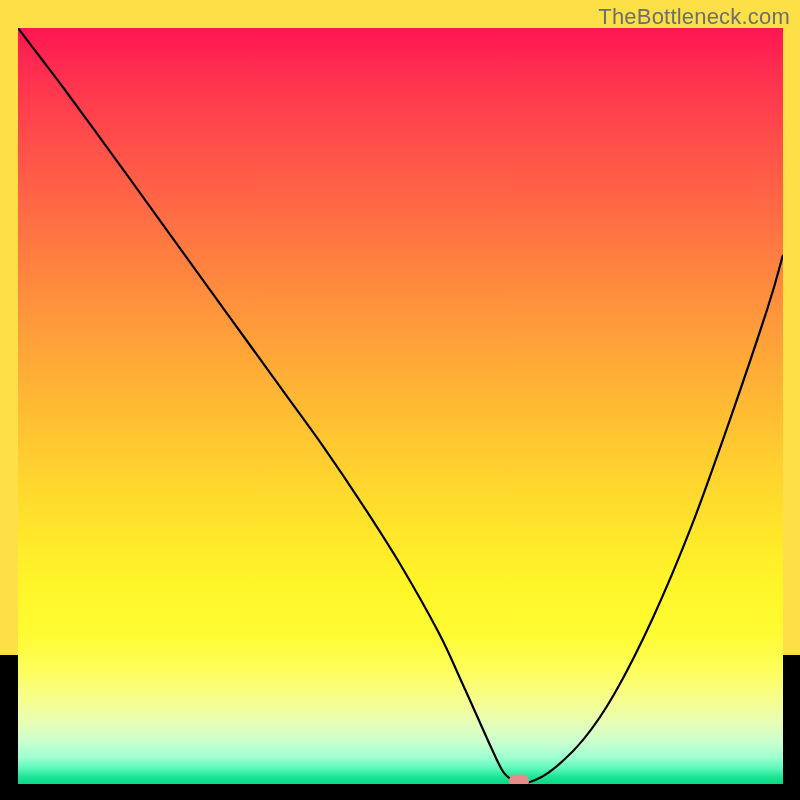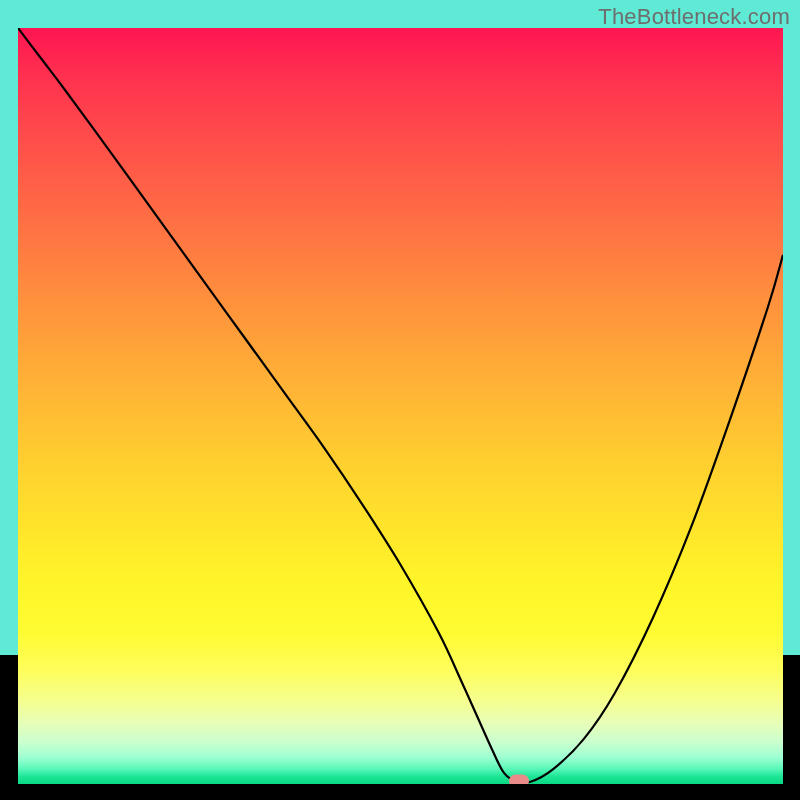--- a/index.html
+++ b/index.html
@@ -8,21 +8,21 @@
     width: 800px;
     height: 800px;
     background: #000;
     overflow: hidden;
     font-family: Arial, Helvetica, sans-serif;
   }
   .frame {
     position: relative;
     width: 800px;
     height: 655px;
-    background: #5eead4;
+    background: #fde047;
   }
   .watermark {
     position: absolute;
     top: 4px;
     right: 10px;
     color: #6e6e6e;
     font-size: 22px;
     font-weight: 500;
     letter-spacing: 0.2px;
     user-select: none;

